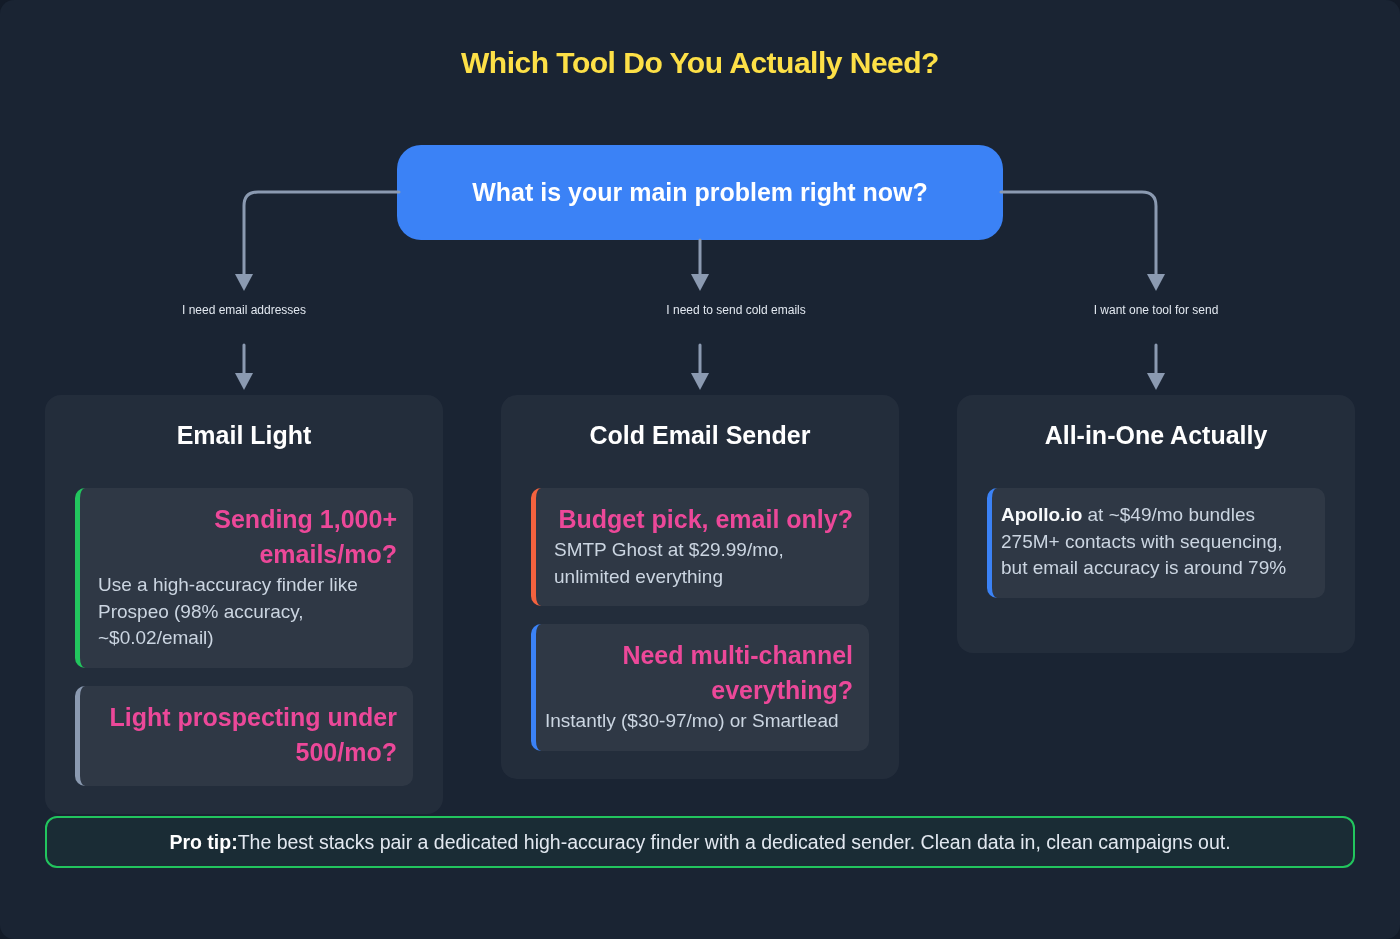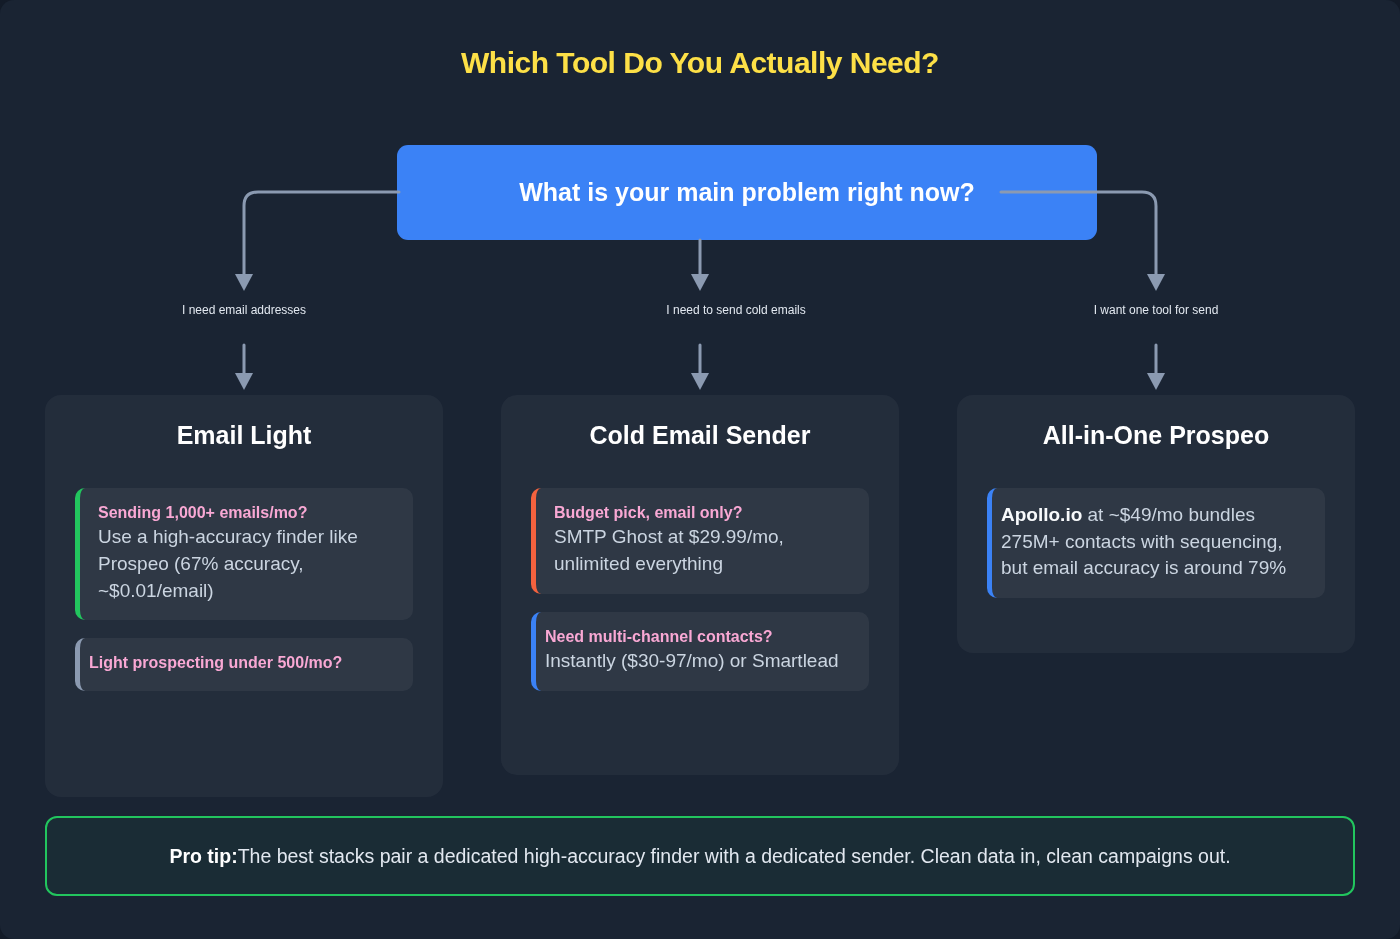--- a/index.html
+++ b/index.html
@@ -23,23 +23,23 @@
     text-align: center;
     color: #fde047;
     font-size: 30px;
     font-weight: 700;
     letter-spacing: -0.5px;
   }
   .root-box {
     position: absolute;
     left: 397px;
     top: 145px;
-    width: 700px;
+    width: 606px;
     height: 95px;
-    border-radius: 11px;
+    border-radius: 24px;
     display: flex;
     align-items: center;
     justify-content: center;
   }
   .root-box span {
     color: #ffffff;
     font-size: 25px;
     font-weight: 700;
   }
   .connectors {
@@ -72,40 +72,41 @@
   }
   .item {
     background: rgba(255, 255, 255, 0.055);
     border-left: 5px solid #8b9ab1;
     border-radius: 10px;
     padding: 14px 16px 16px 18px;
     margin-bottom: 18px;
   }
   .item:last-child { margin-bottom: 0; padding-left: 9px; }
   .item-heading {
-    color: #f9a8d4;
-    font-size: 16px;
+    color: #ec4899;
+    font-size: 25px;
     font-weight: 700;
     line-height: 1.4;
+    text-align: right;
   }
   .item-body {
     color: #cbd5e1;
     font-size: 19px;
     line-height: 1.4;
   }
   .item-heading-inline {
     color: #f8fafc;
     font-weight: 700;
   }
   .pro-tip {
     position: absolute;
     left: 45px;
     top: 816px;
     width: 1310px;
-    height: 80px;
+    height: 52px;
     border: 2px solid #22c55e;
     border-radius: 12px;
     background: rgba(34, 197, 94, 0.05);
     display: flex;
     align-items: center;
     justify-content: center;
     font-size: 19.5px;
     color: #e2e8f0;
   }
   .pro-tip .bold {
@@ -145,41 +146,41 @@
   </svg>
 
   <div class="branch-label" style="left:244px">I need email addresses</div>
   <div class="branch-label" style="left:736px">I need to send cold emails</div>
   <div class="branch-label" style="left:1156px">I want one tool for send</div>
 
   <section class="card" style="left:45px; top:395px; min-height:402px">
     <h2 class="card-title">Email Light</h2>
     <div class="item" style="border-left-color: rgb(34, 197, 94);">
       <div class="item-heading">Sending 1,000+ emails/mo?</div>
-      <div class="item-body">Use a high-accuracy finder like Prospeo (67% accuracy, ~$0.01/email)</div>
+      <div class="item-body">Use a high-accuracy finder like Prospeo (98% accuracy, ~$0.02/email)</div>
     </div>
     <div class="item" style="border-left-color: rgb(139, 154, 177);">
       <div class="item-heading">Light prospecting under 500/mo?</div>
     </div>
   </section>
 
   <section class="card" style="left:501px; top:395px; min-height:380px">
     <h2 class="card-title">Cold Email Sender</h2>
     <div class="item" style="border-left-color: rgb(244, 98, 62);">
       <div class="item-heading">Budget pick, email only?</div>
       <div class="item-body">SMTP Ghost at $29.99/mo, unlimited everything</div>
     </div>
     <div class="item" style="border-left-color: rgb(59, 130, 246);">
-      <div class="item-heading">Need multi-channel contacts?</div>
+      <div class="item-heading">Need multi-channel everything?</div>
       <div class="item-body">Instantly ($30-97/mo) or Smartlead</div>
     </div>
   </section>
 
   <section class="card" style="left:957px; top:395px; min-height:258px">
-    <h2 class="card-title">All-in-One Prospeo</h2>
+    <h2 class="card-title">All-in-One Actually</h2>
     <div class="item" style="border-left-color: rgb(59, 130, 246);">
       <p class="item-body"><span class="item-heading-inline">Apollo.io</span><span> at ~$49/mo bundles 275M+ contacts with sequencing, but email accuracy is around 79%</span></p>
     </div>
   </section>
 
   <div class="pro-tip" style="border-color: rgb(34, 197, 94);">
     <span class="bold">Pro tip:</span>
       <span> The best stacks pair a dedicated high-accuracy finder with a dedicated sender. Clean data in, clean campaigns out.</span>
   </div>
 

